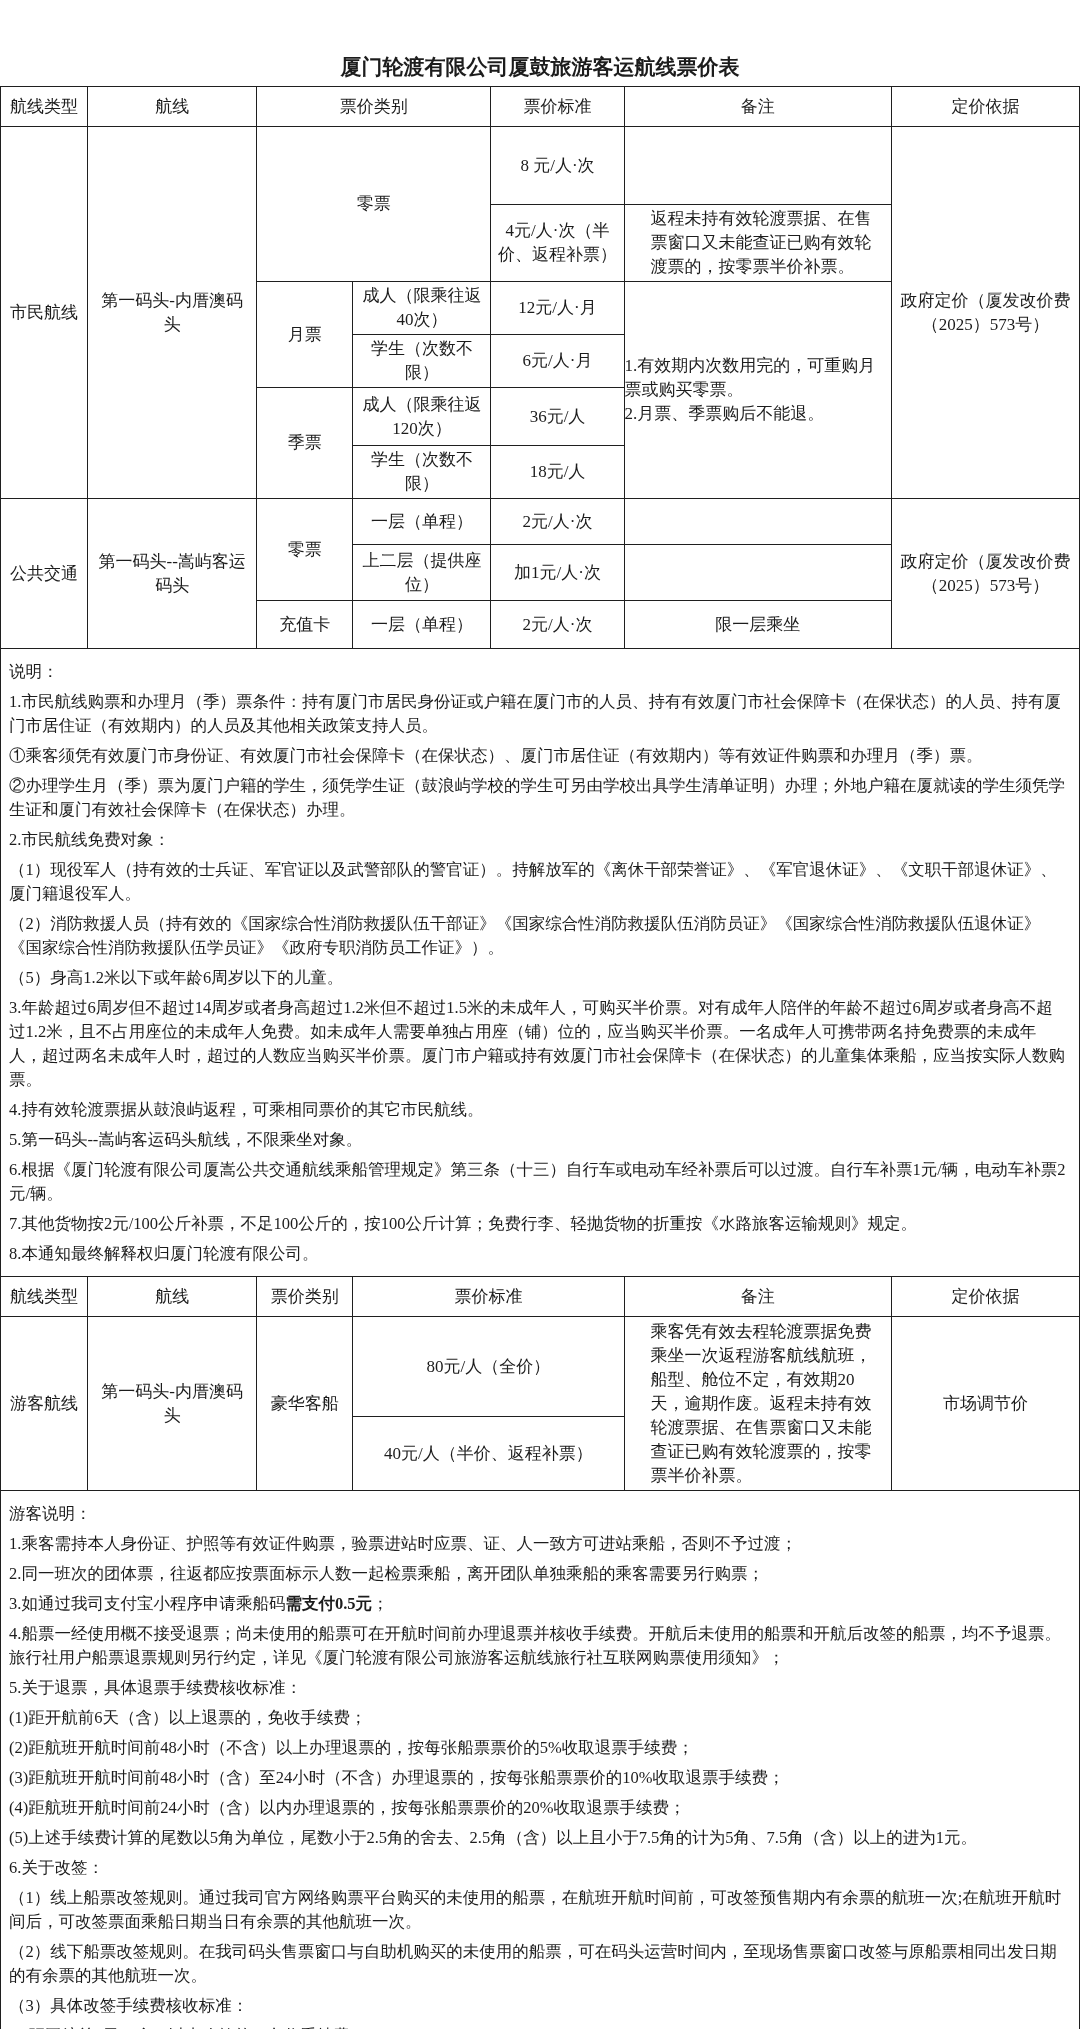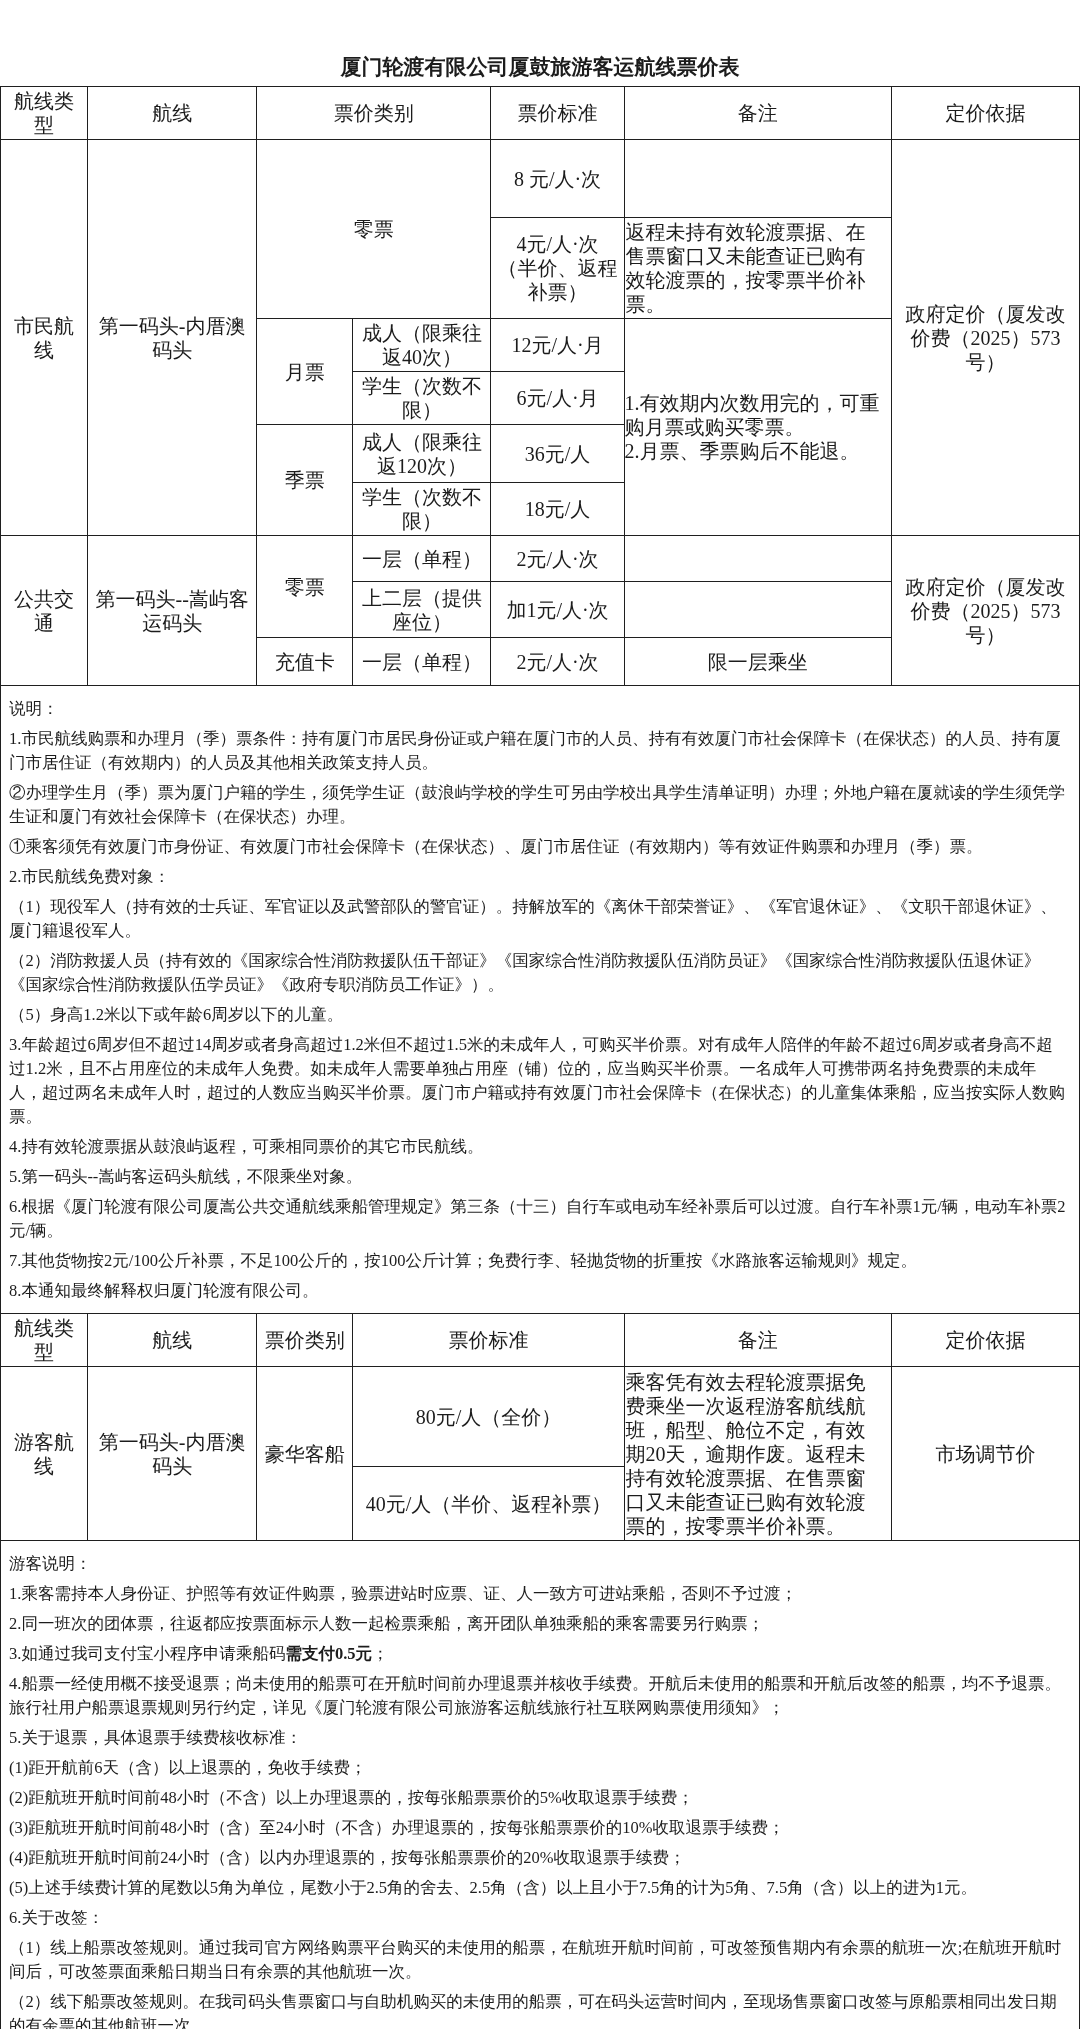--- a/index.html
+++ b/index.html
@@ -7,27 +7,27 @@
     width:1080px; margin:0 auto; background:#fff; color:#1c1c1c;
     font-family:"Liberation Serif","DejaVu Serif",serif;
     font-size:16.5px; line-height:24px;
   }
   .title{
     text-align:center; font-weight:bold; font-size:21px;
     padding:8px 0 7px 0; line-height:24px;margin-top:47px;
   }
   table{
     width:1080px; border-collapse:collapse; table-layout:fixed;
-    font-size:20px;
+    font-size:17px;
   }
   td,th{
     border:1px solid #1f1f1f; padding:2px 6px; text-align:center;
     vertical-align:middle; font-weight:normal; word-break:break-all;
   }
-  td.left{text-align:left; padding-left:1px; padding-right:9px;}
+  td.left{text-align:left; padding-left:26px; padding-right:9px;}
   td.prelines{white-space:pre-line; text-align:left; padding-left:0;}
   .note-block{
     border-left:1px solid #1f1f1f; border-right:1px solid #1f1f1f;
     padding:5px 10px 4px 8px;
   }
   .note-block.last{border-bottom:1px solid #1f1f1f;}
   .note-block p{margin:6px 0; word-break:break-all;}
   .b{font-weight:bold;}
 </style>
 </head>
@@ -108,22 +108,22 @@
       <td>2元/人·次</td>
       <td>限一层乘坐</td>
     </tr>
   </tbody>
     </table>
 
   <div class="note-block">
     <p>说明：</p>
     <div>
         <p>1.市民航线购票和办理月（季）票条件：持有厦门市居民身份证或户籍在厦门市的人员、持有有效厦门市社会保障卡（在保状态）的人员、持有厦门市居住证（有效期内）的人员及其他相关政策支持人员。</p>
+        <p>①乘客须凭有效厦门市身份证、有效厦门市社会保障卡（在保状态）、厦门市居住证（有效期内）等有效证件购票和办理月（季）票。</p>
         <p>②办理学生月（季）票为厦门户籍的学生，须凭学生证（鼓浪屿学校的学生可另由学校出具学生清单证明）办理；外地户籍在厦就读的学生须凭学生证和厦门有效社会保障卡（在保状态）办理。</p>
-        <p>①乘客须凭有效厦门市身份证、有效厦门市社会保障卡（在保状态）、厦门市居住证（有效期内）等有效证件购票和办理月（季）票。</p>
         <p>2.市民航线免费对象：</p>
         <p>（1）现役军人（持有效的士兵证、军官证以及武警部队的警官证）。持解放军的《离休干部荣誉证》、《军官退休证》、《文职干部退休证》、厦门籍退役军人。</p>
         <p>（2）消防救援人员（持有效的《国家综合性消防救援队伍干部证》《国家综合性消防救援队伍消防员证》《国家综合性消防救援队伍退休证》《国家综合性消防救援队伍学员证》《政府专职消防员工作证》）。</p>
         <p>（5）身高1.2米以下或年龄6周岁以下的儿童。</p>
         <p>3.年龄超过6周岁但不超过14周岁或者身高超过1.2米但不超过1.5米的未成年人，可购买半价票。对有成年人陪伴的年龄不超过6周岁或者身高不超过1.2米，且不占用座位的未成年人免费。如未成年人需要单独占用座（铺）位的，应当购买半价票。一名成年人可携带两名持免费票的未成年人，超过两名未成年人时，超过的人数应当购买半价票。厦门市户籍或持有效厦门市社会保障卡（在保状态）的儿童集体乘船，应当按实际人数购票。</p>
         <p>4.持有效轮渡票据从鼓浪屿返程，可乘相同票价的其它市民航线。</p>
         <p>5.第一码头--嵩屿客运码头航线，不限乘坐对象。</p>
         <p>6.根据《厦门轮渡有限公司厦嵩公共交通航线乘船管理规定》第三条（十三）自行车或电动车经补票后可以过渡。自行车补票1元/辆，电动车补票2元/辆。</p>
         <p>7.其他货物按2元/100公斤补票，不足100公斤的，按100公斤计算；免费行李、轻抛货物的折重按《水路旅客运输规则》规定。</p>
         <p>8.本通知最终解释权归厦门轮渡有限公司。</p>

